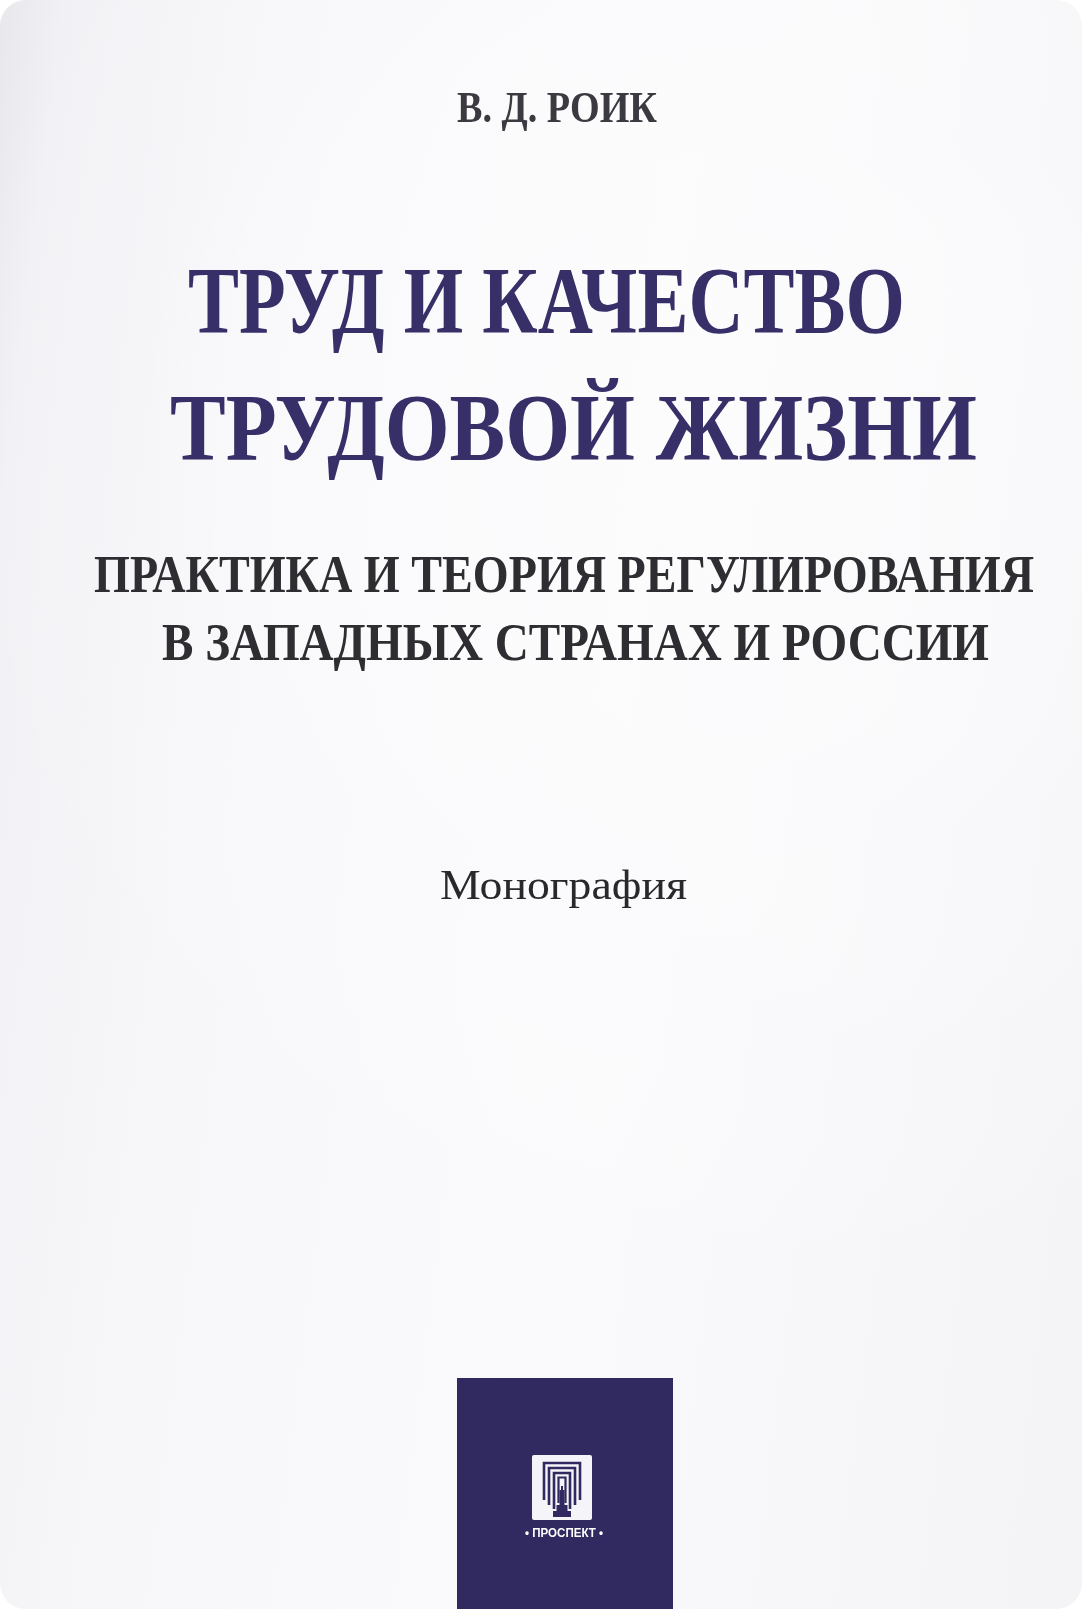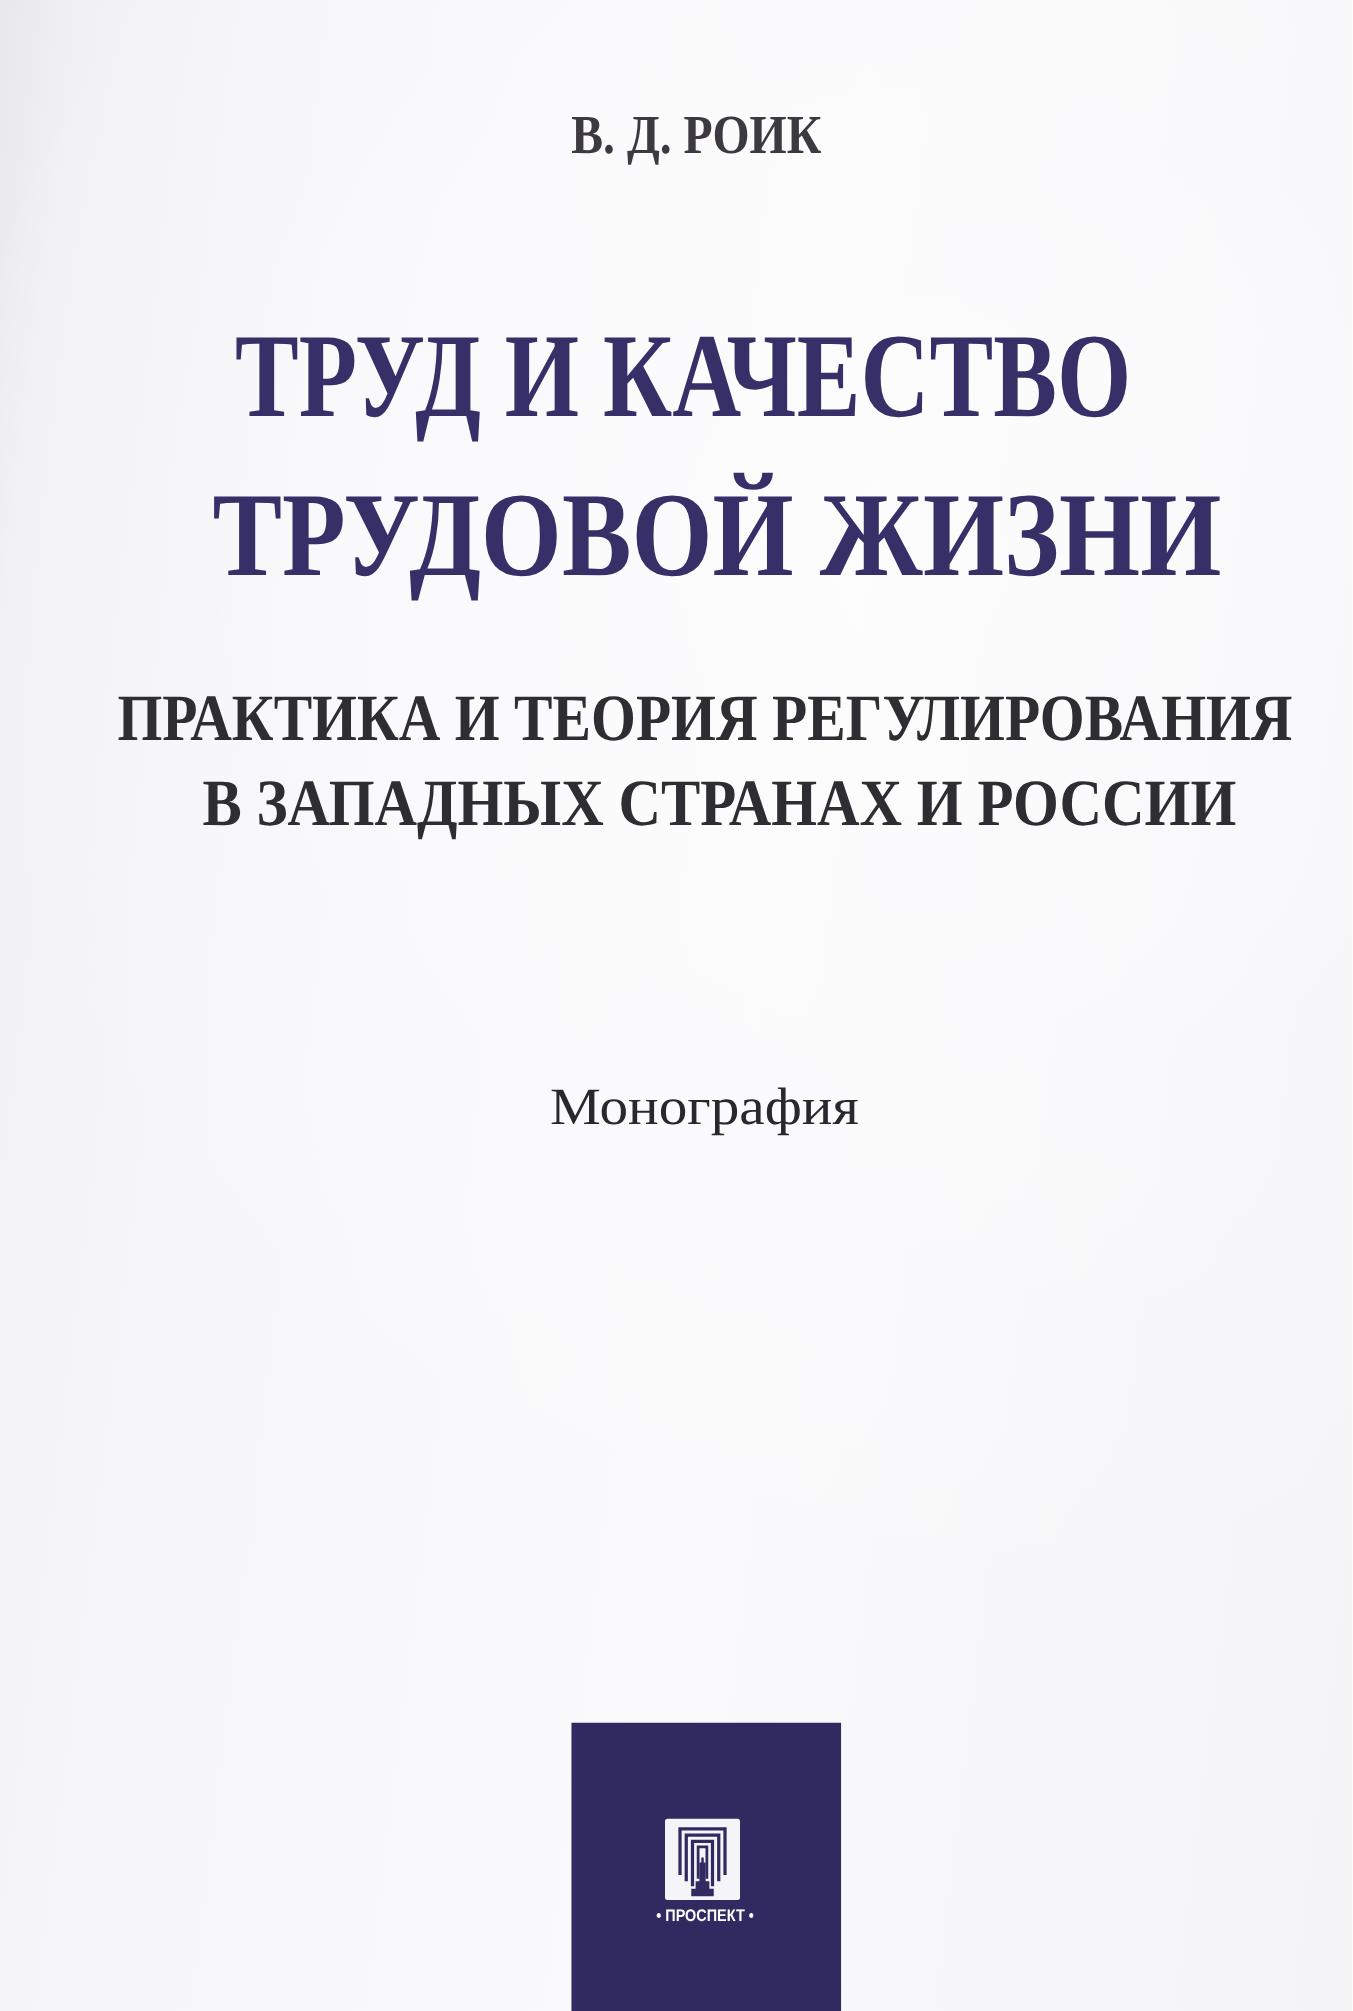--- a/index.html
+++ b/index.html
@@ -14,20 +14,21 @@
   }
   .cover {
     position: relative;
     width: 1082px;
     height: 1609px;
     overflow: hidden;
     
     background:
       radial-gradient(120% 90% at 68% 28%, rgba(255,255,255,0.55), rgba(255,255,255,0) 62%),
       linear-gradient(97deg, #e8e7eb 0%, #f1f0f4 5%, #f7f6f9 22%, #fafafc 55%, #f4f3f6 100%);
+    border-radius: 26px;
   }
   .text-layer {
     position: absolute;
     left: 0;
     top: 0;
   }
   .publisher-panel {
     position: absolute;
     left: 457px;
     top: 1378px;

